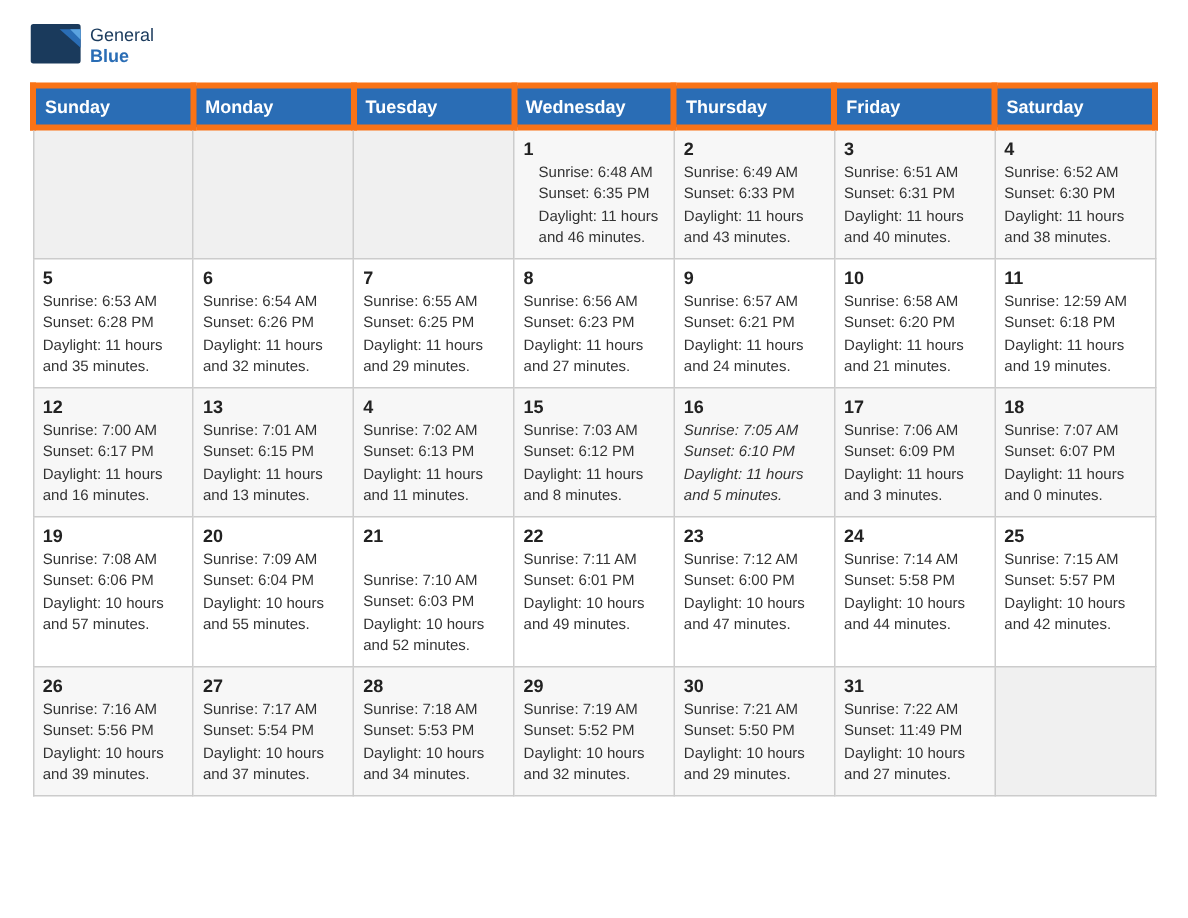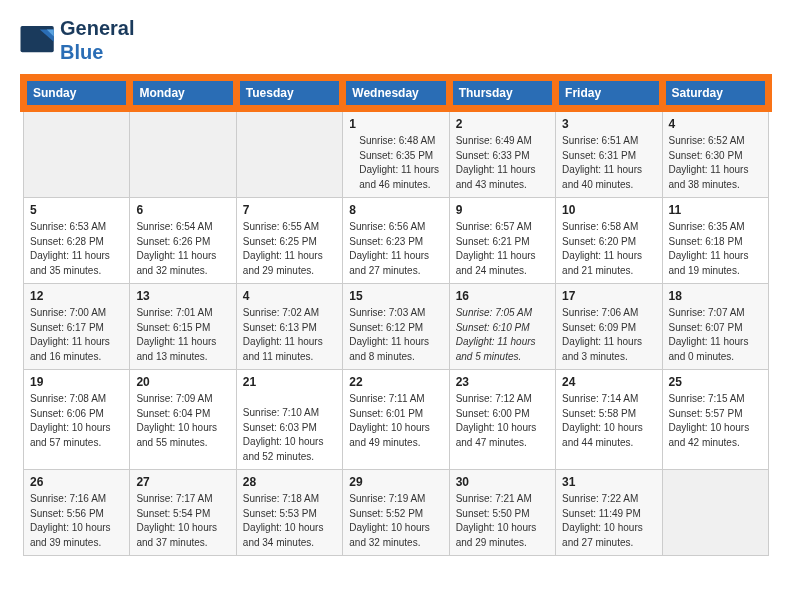--- a/index.html
+++ b/index.html
@@ -46,21 +46,21 @@
       border-collapse: collapse;
       font-size: 10.5px;
     }
     thead tr th {
       background-color: #2a6db5;
       color: #fff;
       padding: 5px 6px;
       text-align: left;
       font-size: 12px;
       font-weight: bold;
-      border: 7px solid #f97316;
+      border: 4px solid #f97316;
     }
     tbody tr td {
       border: 1px solid #ccc;
       vertical-align: top;
       padding: 5px 6px;
       min-height: 80px;
       width: calc(100% / 7);
     }
     .day-number {
       font-size: 12px;
@@ -87,24 +87,24 @@
 
 <div class="page">
   <div class="header">
     <div class="logo">
       <svg class="logo-icon" viewBox="0 0 40 32" xmlns="http://www.w3.org/2000/svg">
         <rect x="0" y="0" width="38" height="30" rx="2" fill="#1a3a5c"></rect>
         <polygon points="22,4 38,4 38,18" fill="#2a6db5"></polygon>
         <polygon points="30,4 38,4 38,12" fill="#5ba3e0"></polygon>
       </svg>
       <div>
-        <div style="font-size:20px;font-weight:bold;color:#1a3a5c;line-height:1.2;">
+        <div style="font-size:12px;font-weight:normal;color:#1a3a5c;line-height:1.2;">
           <span style="color:#1a3a5c;">General</span>
         </div>
-        <div style="font-size:20px;font-weight:bold;color:#2a6db5;line-height:1.2;">Blue</div>
+        <div style="font-size:12px;font-weight:bold;color:#2a6db5;line-height:1.2;">Blue</div>
       </div>
     </div>
     <div class="title-section">
       <div class="month-title"></div>
       <div class="location"></div>
     </div>
   </div>
 
   <table>
     <thead>
@@ -190,21 +190,21 @@
           </td>
           <td>
             <span class="day-number">10</span>
             <div class="day-info" style="white-space: pre-line;">Sunrise: 6:58 AM
 Sunset: 6:20 PM
 Daylight: 11 hours
 and 21 minutes.</div>
           </td>
           <td>
             <span class="day-number">11</span>
-            <div class="day-info" style="white-space: pre-line;">Sunrise: 6:35 AM
+            <div class="day-info" style="white-space: pre-line;">Sunrise: 12:59 AM
 Sunset: 6:18 PM
 Daylight: 11 hours
 and 19 minutes.</div>
           </td>
         </tr>
         <tr>
           <td>
             <span class="day-number">12</span>
             <div class="day-info" style="white-space: pre-line;">Sunrise: 7:00 AM
 Sunset: 6:17 PM

